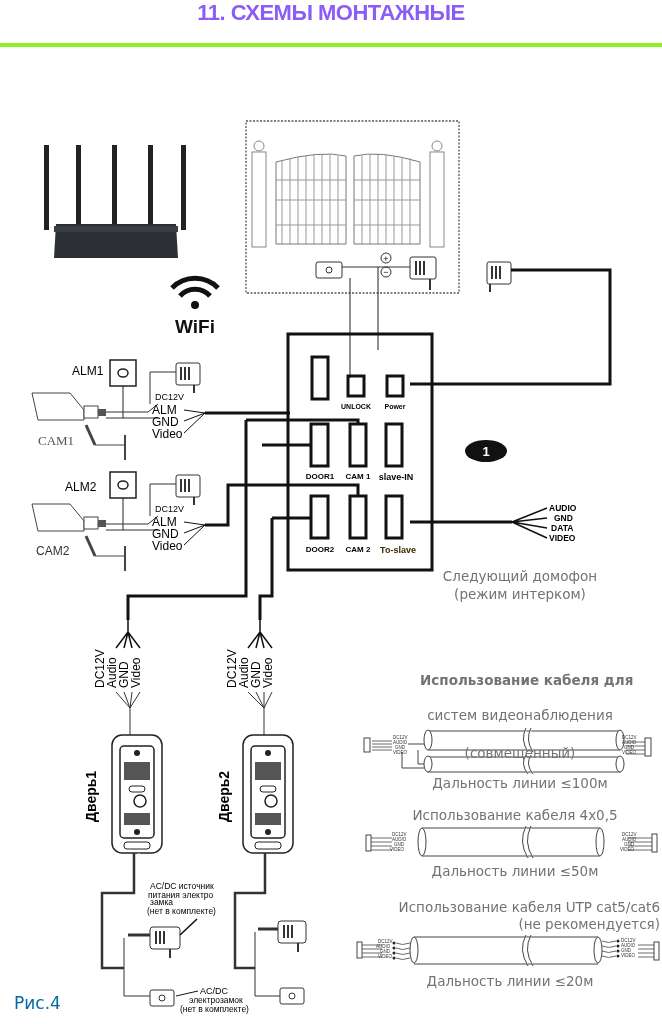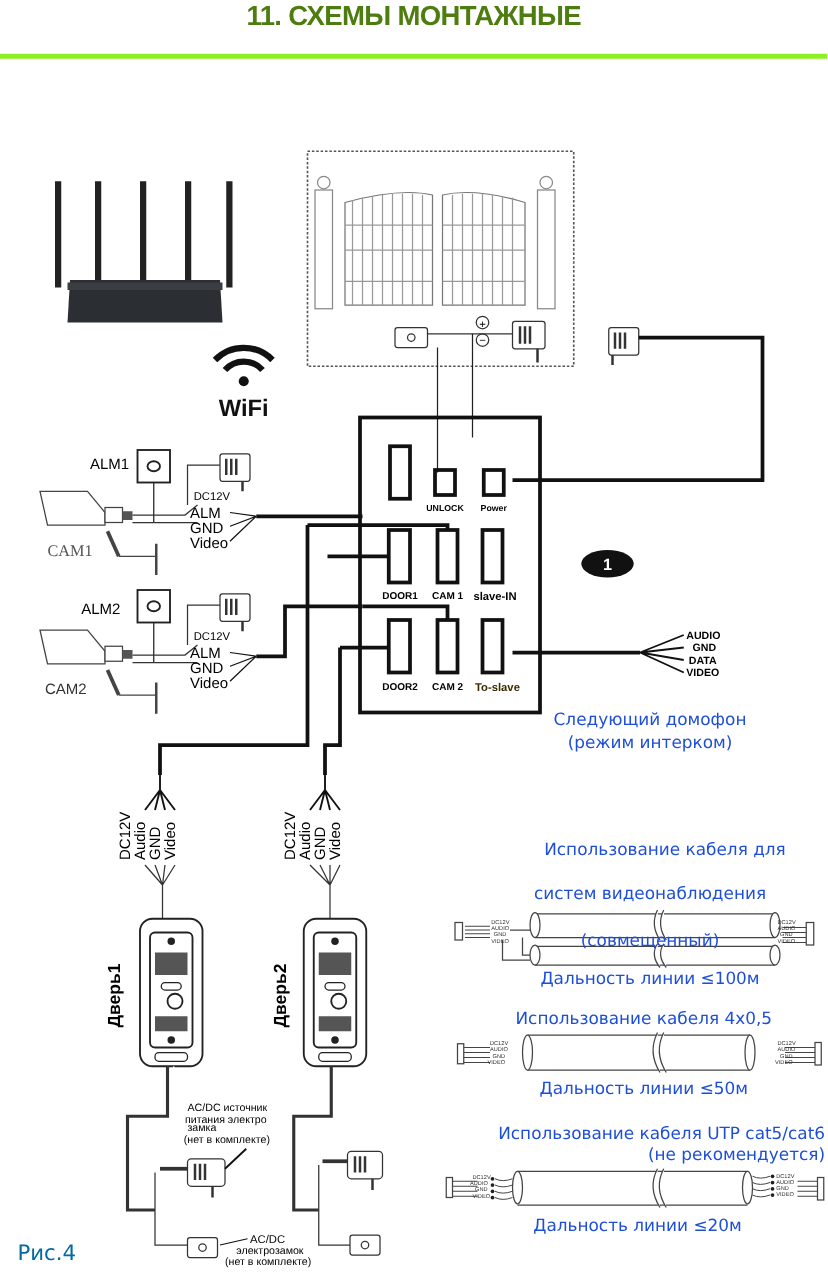--- a/index.html
+++ b/index.html
@@ -1,21 +1,21 @@
 <!DOCTYPE html>
 <html><head>
 <meta charset="utf-8">
 <style>
   html, body { margin:0; padding:0; background:#ffffff; }
   body { width:662px; height:1024px; position:relative; overflow:hidden; font-family:"Liberation Sans", sans-serif; color:#111; }
-  .title { position:absolute; left:0; top:0; width:662px; text-align:center; font-family:"Liberation Sans", sans-serif; font-weight:bold; font-size:22px; color:#4d7c0f; letter-spacing:-0.5px; line-height:26px; }
+  .title { position:absolute; left:0; top:0; width:662px; text-align:center; font-family:"Liberation Sans", sans-serif; font-weight:bold; font-size:22px; color:#8b5cf6; letter-spacing:-0.5px; line-height:26px; }
   .rule { position:absolute; left:0; top:43px; width:662px; height:4px; background:#8cf021; }
   svg.diagram { position:absolute; left:0; top:0; }
   .lbl { font-family:"Liberation Sans", sans-serif; }
-  .txt { position:absolute; font-family:"DejaVu Sans", sans-serif; font-size:13.5px; color:#1d4ed8; white-space:nowrap; }
+  .txt { position:absolute; font-family:"DejaVu Sans", sans-serif; font-size:13.5px; color:#737373; white-space:nowrap; }
   .center { text-align:center; }
   .right { text-align:right; }
   .fig { position:absolute; left:14px; top:993px; font-family:"DejaVu Sans", sans-serif; font-size:17px; color:#0369a1; }
 </style>
 </head>
 <body>
 
 <div class="title">11. СХЕМЫ МОНТАЖНЫЕ</div>
 <div class="rule"></div>
 
@@ -354,21 +354,21 @@
   <text x="378" y="958" font-size="4.5" class="lbl" fill="#333">VIDEO</text>
   <text x="621" y="942" font-size="4.5" class="lbl" fill="#333">DC12V</text>
   <text x="621" y="947" font-size="4.5" class="lbl" fill="#333">AUDIO</text>
   <text x="621" y="952" font-size="4.5" class="lbl" fill="#333">GND</text>
   <text x="621" y="957" font-size="4.5" class="lbl" fill="#333">VIDEO</text>
 </svg>
 
 <div class="txt center" style="left:420px; top:568px; width:200px;">Следующий домофон</div>
 <div class="txt center" style="left:420px; top:586px; width:200px;">(режим интерком)</div>
 
-<div class="txt center" style="left:432px; top:672px; width:200px;">Использование кабеля для</div>
+<div class="txt center" style="left:420px; top:672px; width:200px;font-weight:bold;">Использование кабеля для</div>
 <div class="txt center" style="left:420px; top:707px; width:200px;">систем видеонаблюдения</div>
 <div class="txt center" style="left:420px; top:711px; width:200px;margin-top:34px;">(совмещенный)</div>
 <div class="txt center" style="left:420px; top:775px; width:200px;">Дальность линии ≤100м</div>
 
 <div class="txt center" style="left:390px; top:807px; width:250px;">Использование кабеля 4x0,5</div>
 <div class="txt center" style="left:405px; top:863px; width:220px;">Дальность линии ≤50м</div>
 
 <div class="txt right" style="left:350px; top:899px; width:310px;">Использование кабеля UTP cat5/cat6</div>
 <div class="txt right" style="left:350px; top:916px; width:310px;">(не рекомендуется)</div>
 <div class="txt center" style="left:400px; top:973px; width:220px;">Дальность линии ≤20м</div>

